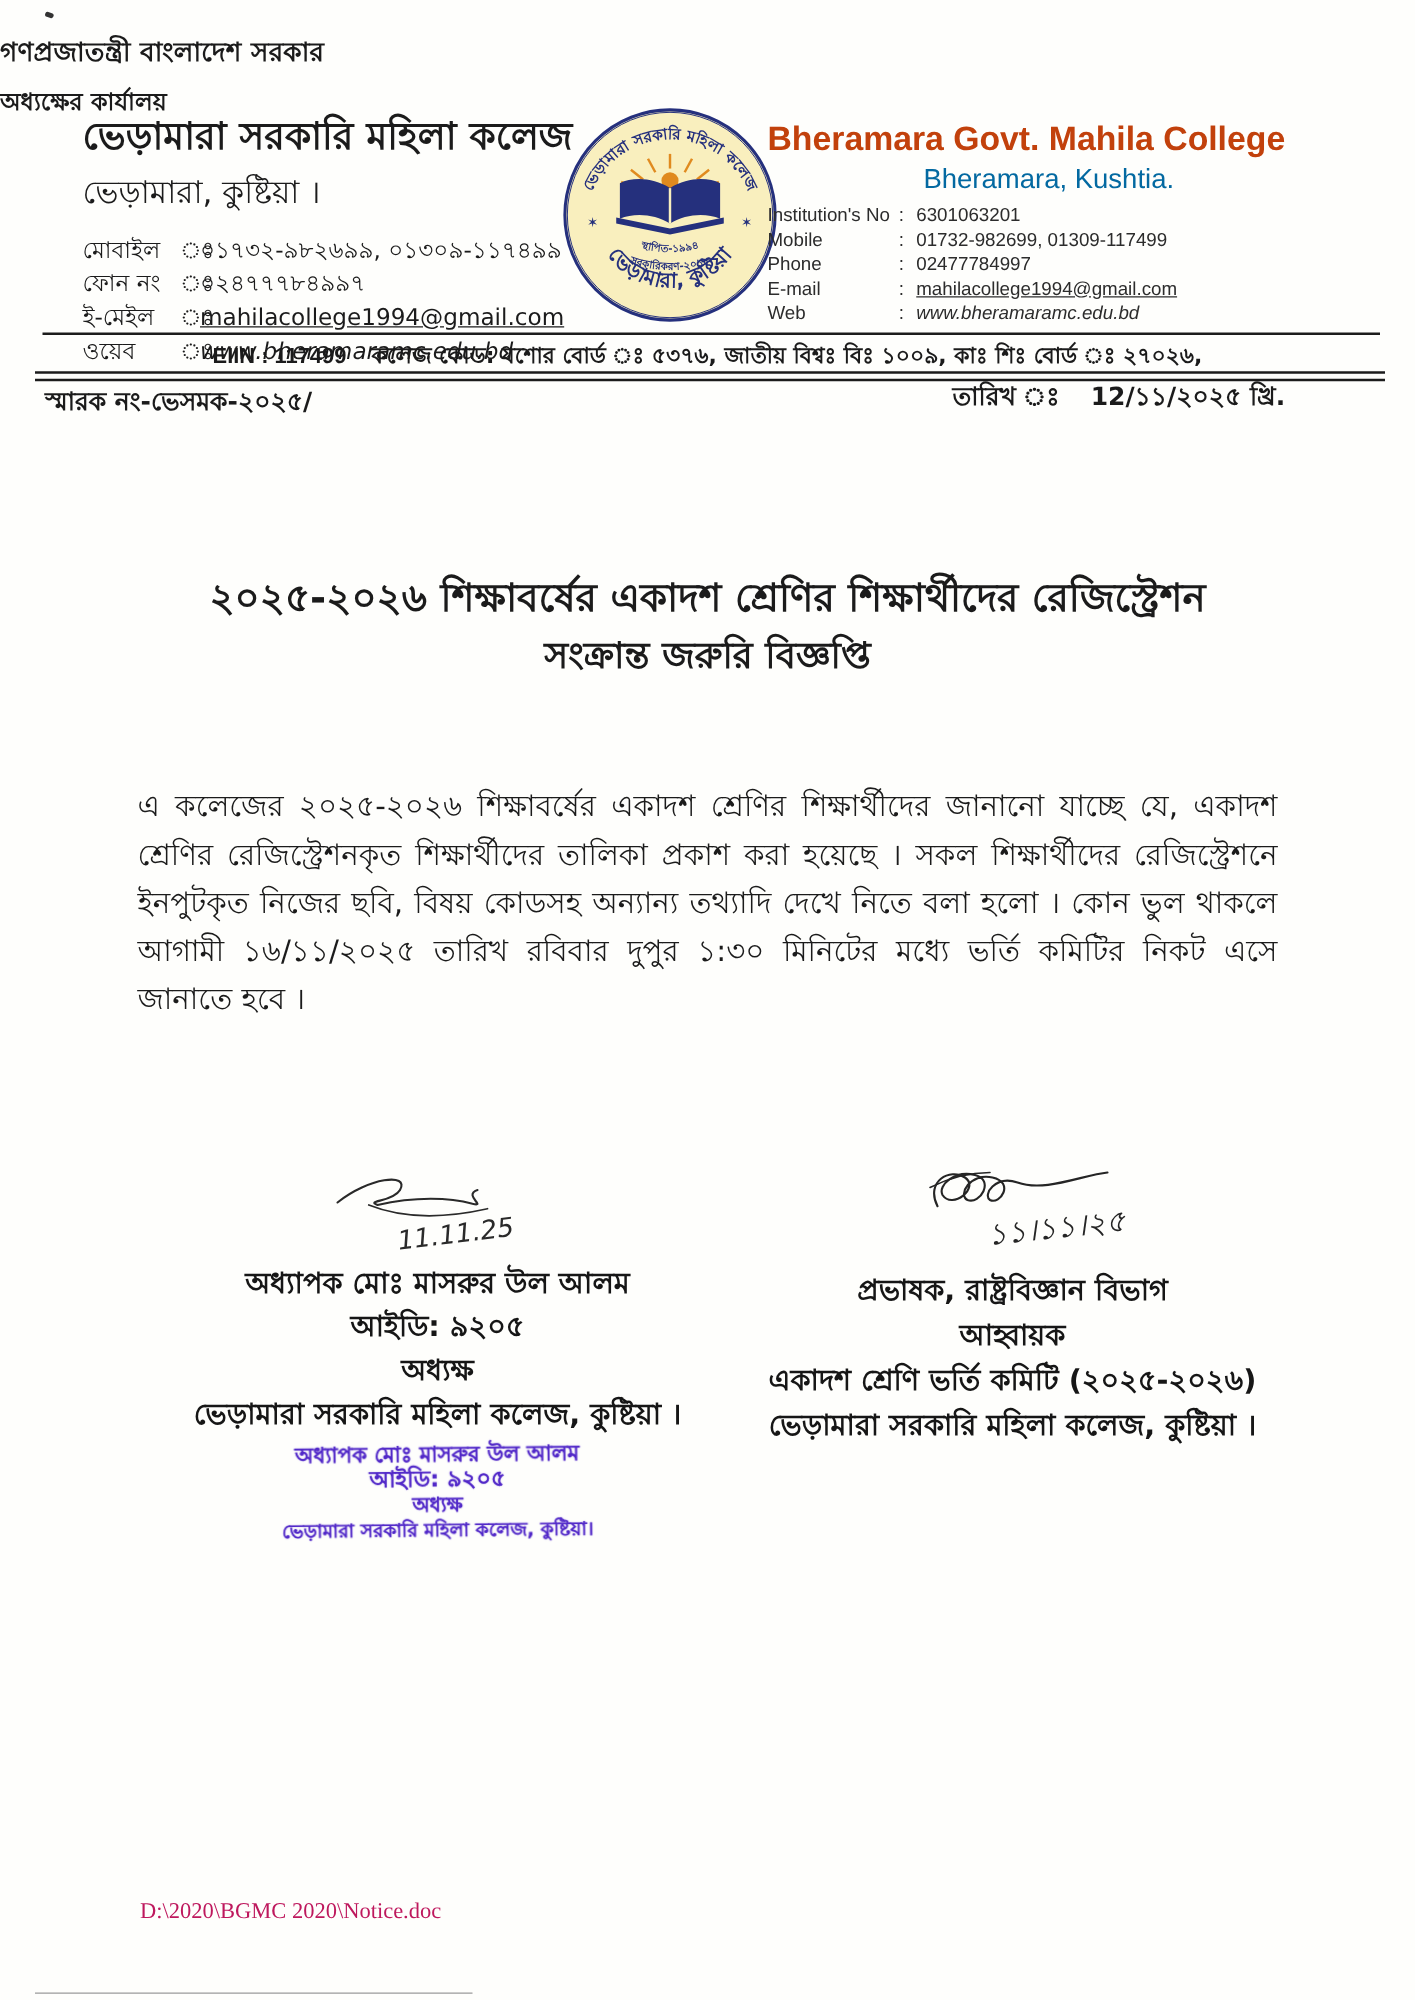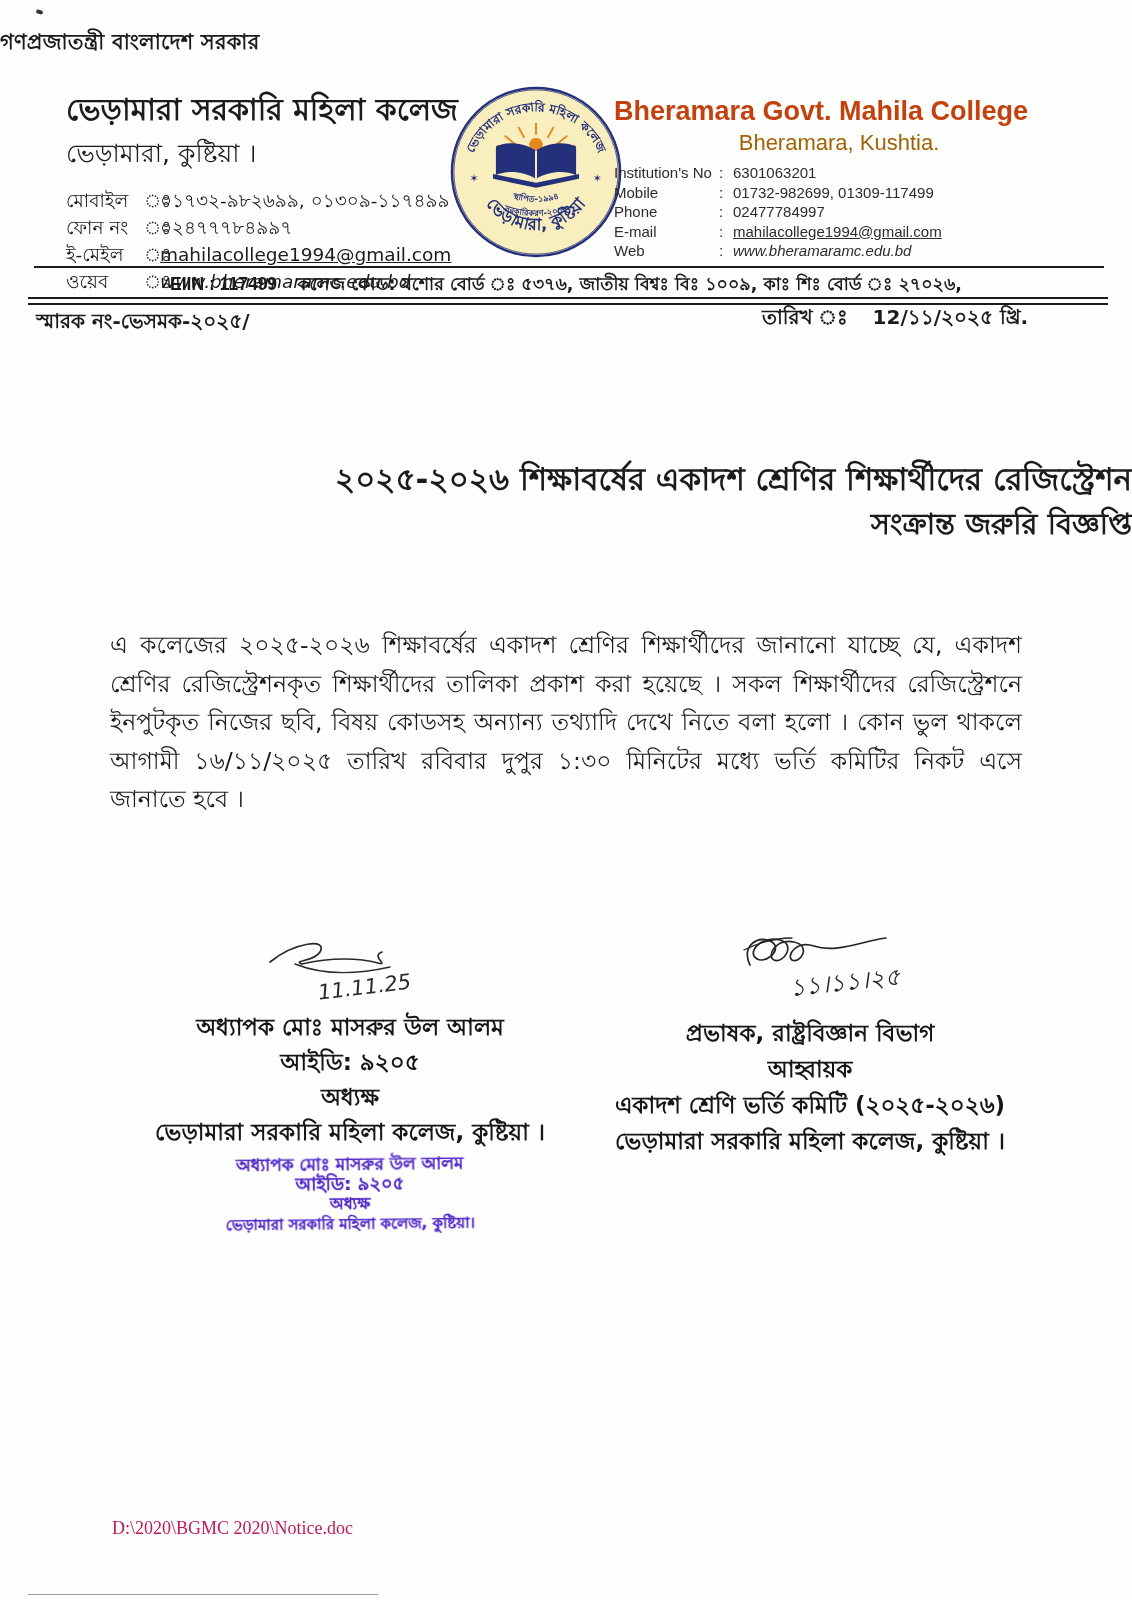--- a/index.html
+++ b/index.html
@@ -21,36 +21,36 @@
   .lrow{display:flex;}
   .lrow .lbl{width:78px; flex:none;}
   .lrow .sep{width:16px; flex:none;}
   .u{text-decoration:underline;}
   .it{font-style:italic;}
   
   .seal{position:absolute; top:84px; left:448px; width:176px; height:176px;}
   
   .col-right{position:absolute; top:96px; left:614px; width:450px;}
   .col-right .en-name{font-family:"Liberation Sans",sans-serif; font-size:27px; font-weight:700; color:#c2410c; white-space:nowrap;}
-  .col-right .en-addr{font-family:"Liberation Sans",sans-serif; font-size:22px; color:#a16207; text-align:center; margin-top:3px;}
+  .col-right .en-addr{font-family:"Liberation Sans",sans-serif; font-size:22px; color:#0369a1; text-align:center; margin-top:3px;}
   .col-right .rows{margin-top:7px; font-family:"Liberation Sans",sans-serif; font-size:15px; line-height:19.5px; color:#2c2c2c;}
   .rrow{display:flex;}
   .rrow .lbl{width:105px; flex:none;}
   .rrow .sep{width:14px; flex:none;}
   
   .rule-top{position:absolute; left:34px; right:28px; top:266px; height:2px; background:#1c1c1c;}
   .eiin-row{position:absolute; left:0; right:0; top:271px; text-align:center; font-size:17.5px; font-weight:700; white-space:nowrap;}
   .eiin-row .eiin{font-family:Liberation Sans, sans-serif; margin-right:14px;}
   .rule-bot{position:absolute; left:28px; right:24px; top:297px; height:4px; border-top:2px solid #1c1c1c; border-bottom:2px solid #1c1c1c;}
   
   .memo-no{position:absolute; left:36px; top:306px; font-size:20px; font-weight:600;}
   .memo-date{position:absolute; left:762px; top:302px; font-size:20px; font-weight:600;}
   .memo-date .dval{margin-left:18px;}
   
-  .title{position:absolute; left:0; right:0; top:458px; text-align:right; font-weight:700;}
+  .title{position:absolute; left:0; right:0; top:458px; text-align:center; font-weight:700;}
   .title .t1{font-size:31px; line-height:42px;}
   .title .t2{font-size:29px; line-height:40px; margin-top:4px;}
   
   .body-par{position:absolute; left:110px; top:626px; width:912px;
     font-size:23.5px; line-height:38.5px; text-align:justify;}
   
   .sig{position:absolute; text-align:center;}
   .sig-left{left:120px; top:930px; width:460px;}
   .sig-right{left:600px; top:920px; width:420px;}
   .sig svg{display:block; margin:0 auto;}
@@ -73,20 +73,21 @@
 </head>
 <body>
 
 <div class="page">
 
   <div class="spot-tl"></div>
   <div class="edge-b"></div>
 
   <div class="gov-head">
     <div class="gov-line1">গণপ্রজাতন্ত্রী বাংলাদেশ সরকার</div>
+    <div class="gov-line2">অধ্যক্ষের কার্যালয়</div>
   </div>
 
   <div class="col-left">
     <div class="bn-name">ভেড়ামারা সরকারি মহিলা কলেজ</div>
     <div class="bn-addr">ভেড়ামারা, কুষ্টিয়া ।</div>
     <div class="rows">
       <div class="lrow">
         <span class="lbl">মোবাইল</span>
         <span class="sep">ঃ</span>
         <span>০১৭৩২-৯৮২৬৯৯, ০১৩০৯-১১৭৪৯৯</span>

